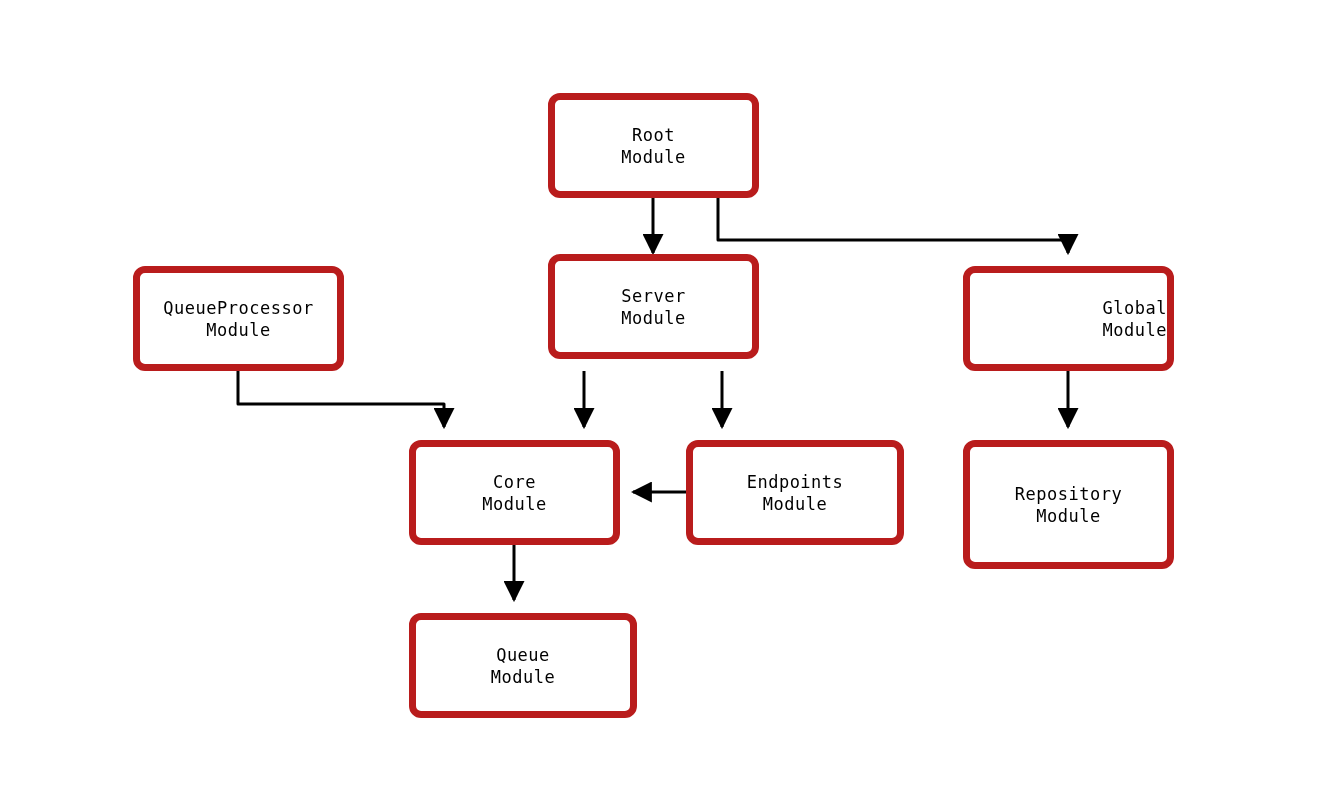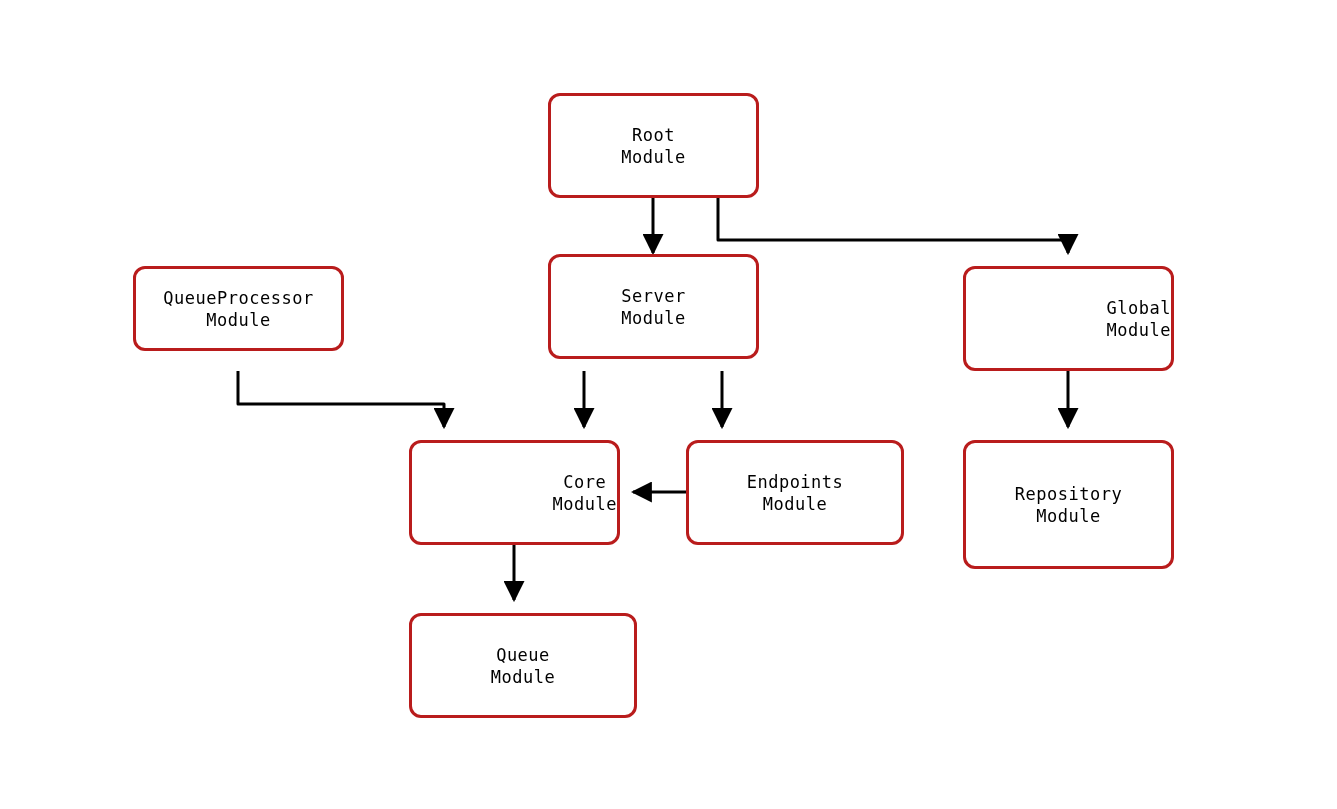--- a/index.html
+++ b/index.html
@@ -22,21 +22,21 @@
   #edges-layer {
     position: absolute;
     left: 0;
     top: 0;
     width: 1337px;
     height: 809px;
   }
   .node {
     position: absolute;
     box-sizing: border-box;
-    border: 3px solid #b91c1c;
+    border: 7px solid #b91c1c;
     border-radius: 12px;
     background: #ffffff;
     display: flex;
     align-items: center;
     justify-content: center;
     z-index: 2;
   }
   .node-label {
     font-family: "DejaVu Sans Mono", monospace;
     font-size: 17px;
@@ -74,36 +74,36 @@
     <path d="M 1068 371 L 1068 427" fill="none" stroke="#000000" stroke-width="3" marker-end="url(#arrow)"></path>
 
     <path d="M 514 545 L 514 600" fill="none" stroke="#000000" stroke-width="3" marker-end="url(#arrow)"></path>
   </svg>
 
   <div class="node" style="left:548px; top:93px; width:211px; height:105px;">
     <span class="node-label">Root
 Module</span>
   </div>
 
-  <div class="node" style="left:133px; top:266px; width:211px; height:85px;">
+  <div class="node" style="left:133px; top:266px; width:211px; height:105px;">
     <span class="node-label">QueueProcessor
 Module</span>
   </div>
 
   <div class="node" style="left:548px; top:254px; width:211px; height:105px;">
     <span class="node-label">Server
 Module</span>
   </div>
 
   <div class="node" style="left:963px; top:266px; width:211px; height:105px;justify-content:flex-end;">
     <span class="node-label">Global
 Module</span>
   </div>
 
-  <div class="node" style="left:409px; top:440px; width:211px; height:105px;justify-content:flex-end;">
+  <div class="node" style="left:409px; top:440px; width:211px; height:105px;">
     <span class="node-label">Core
 Module</span>
   </div>
 
   <div class="node" style="left:686px; top:440px; width:218px; height:105px;">
     <span class="node-label">Endpoints
 Module</span>
   </div>
 
   <div class="node" style="left:963px; top:440px; width:211px; height:129px;">

